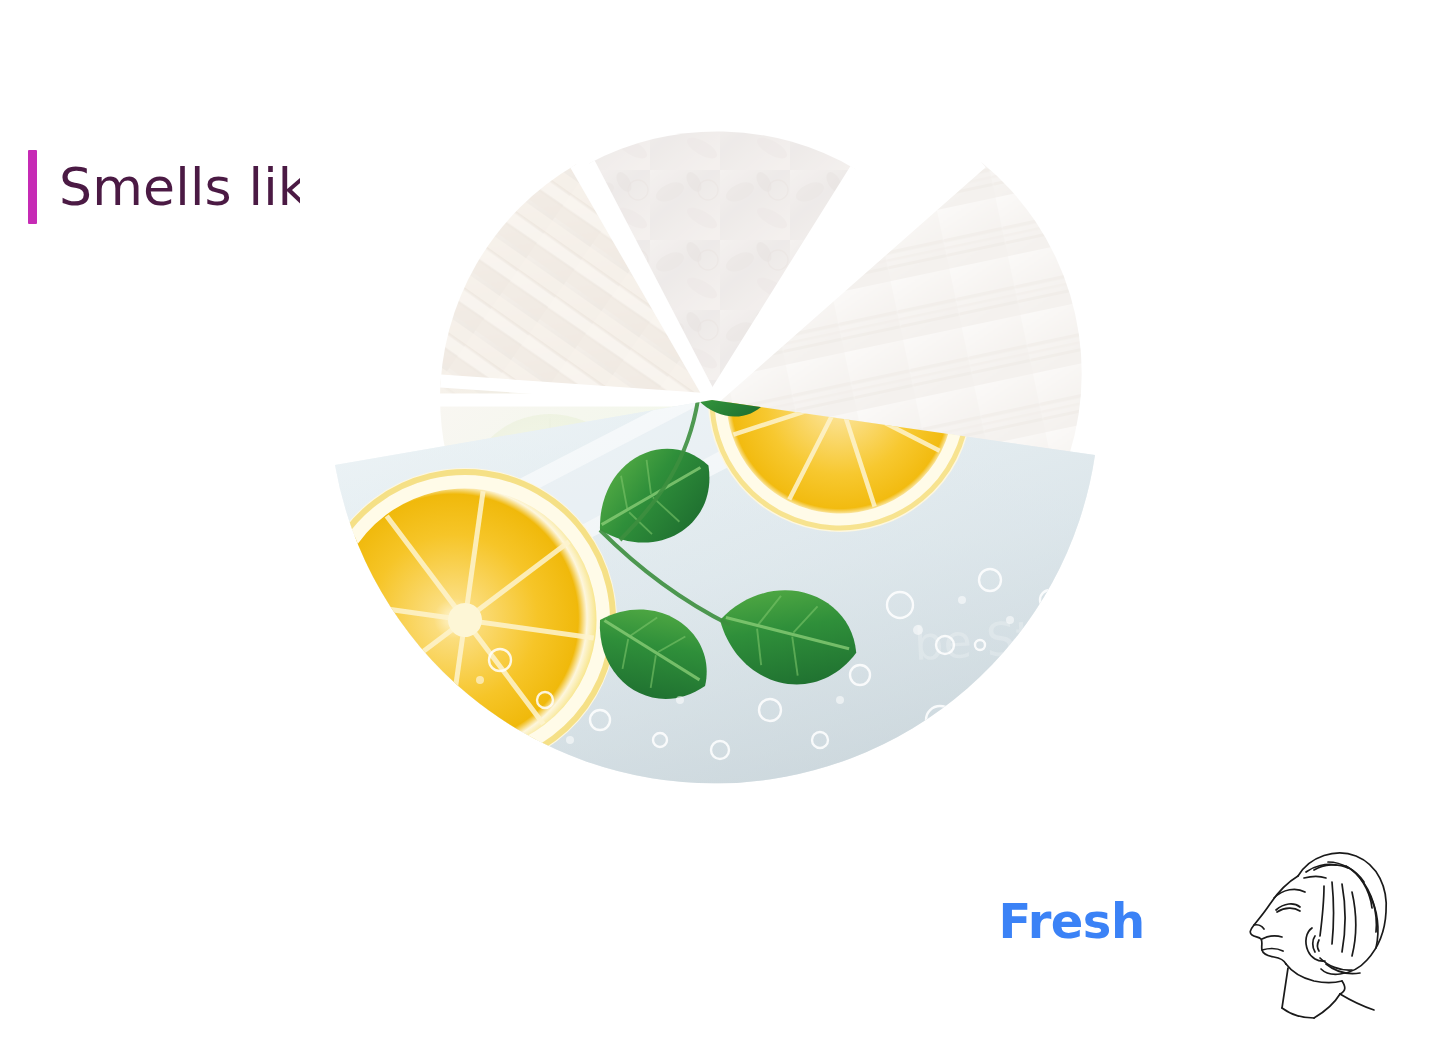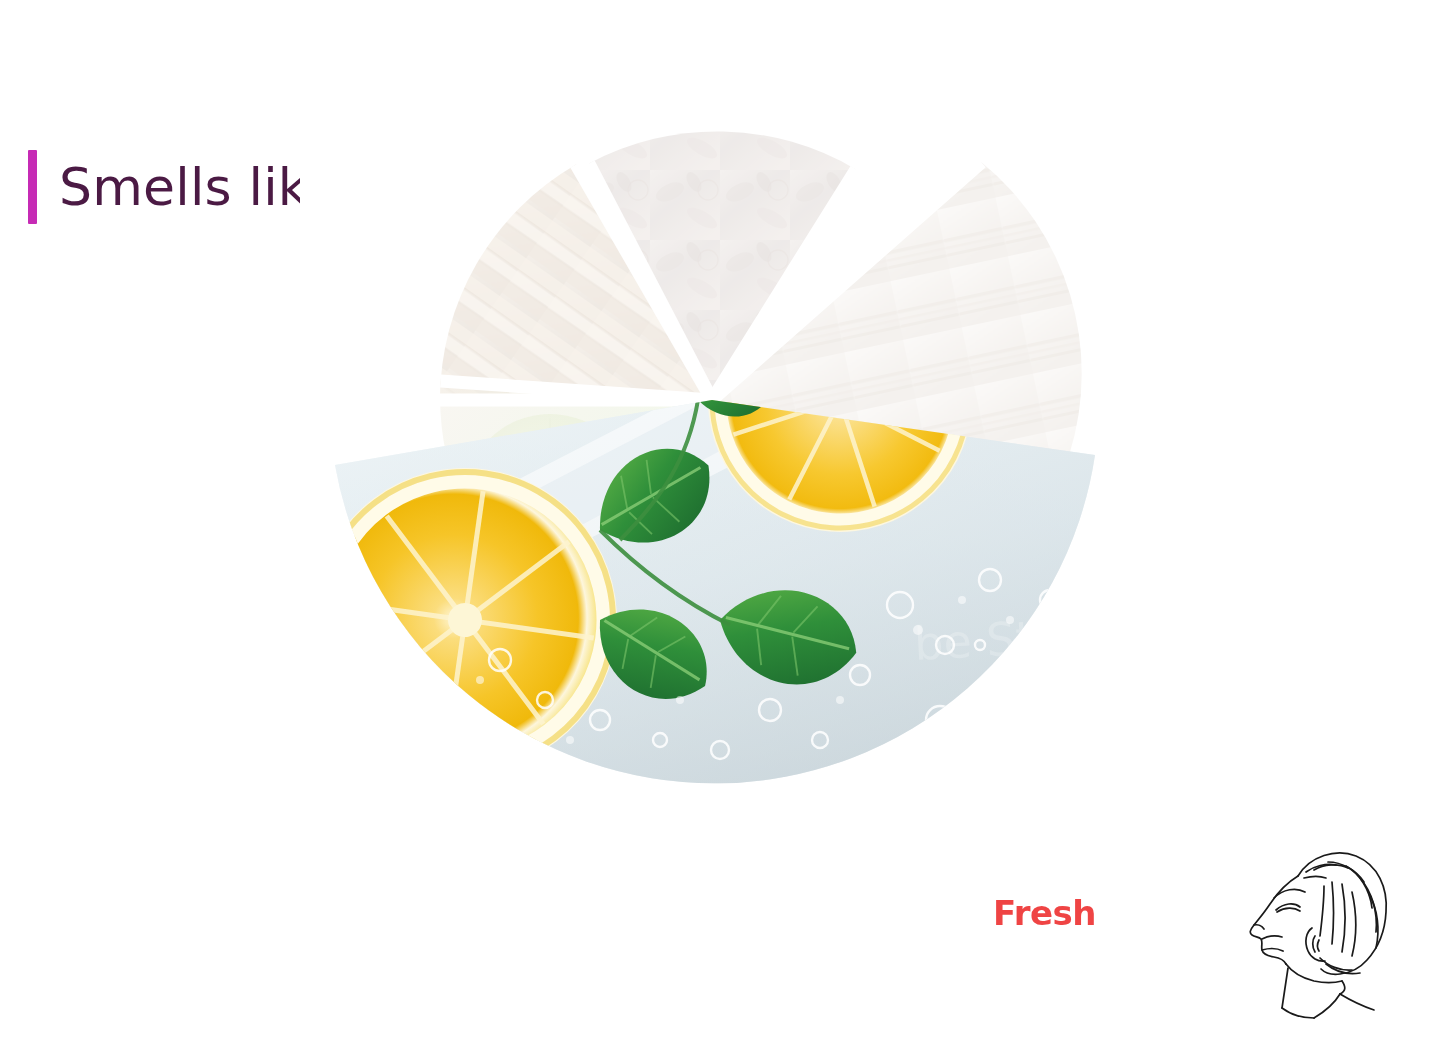--- a/index.html
+++ b/index.html
@@ -59,24 +59,24 @@
     left: 0;
     top: 893px;
     width: 1445px;
     text-align: center;
     pointer-events: none;
   }
   #fresh-label-text {
     display: inline-block;
     margin-left: -720px;
     position: relative;
-    left: 682px;
-    font-size: 34px;
+    left: 709px;
+    font-size: 48px;
     font-weight: bold;
-    color: #ef4444;
+    color: #3b82f6;
     letter-spacing: -0.5px;
   }
 
   
   #face-illustration {
     position: absolute;
     left: 1228px;
     top: 832px;
     width: 200px;
     height: 200px;

